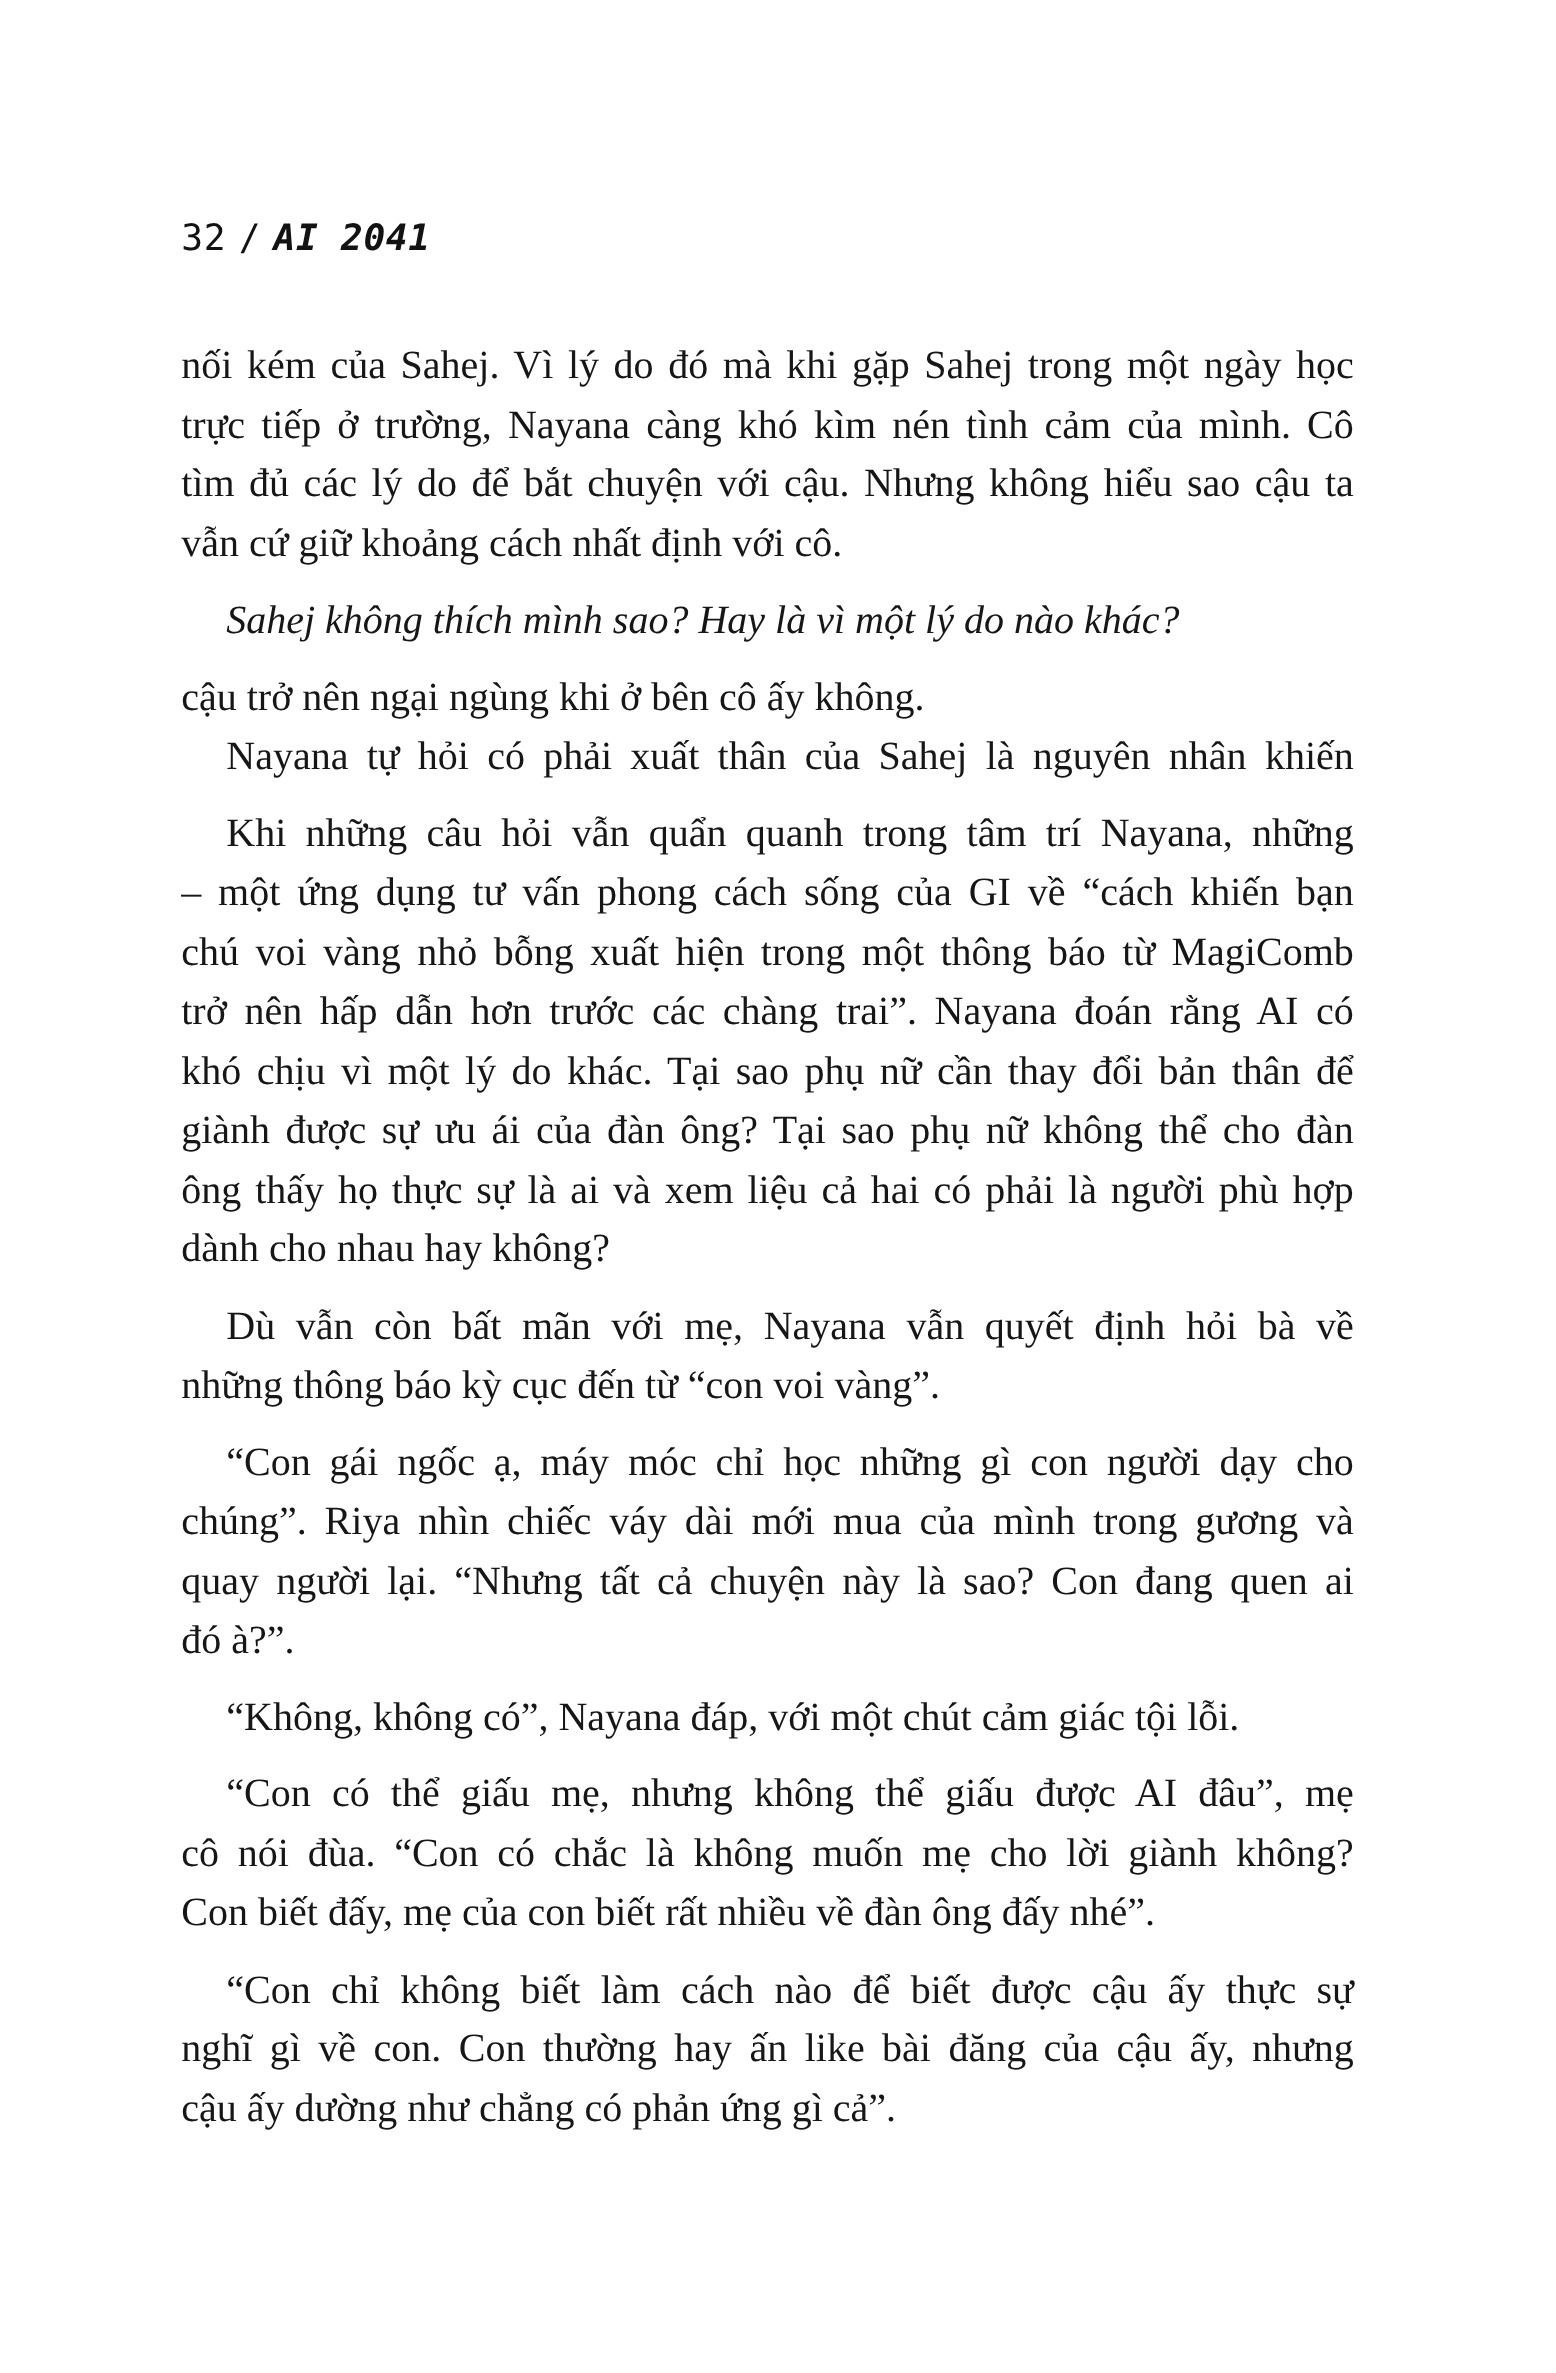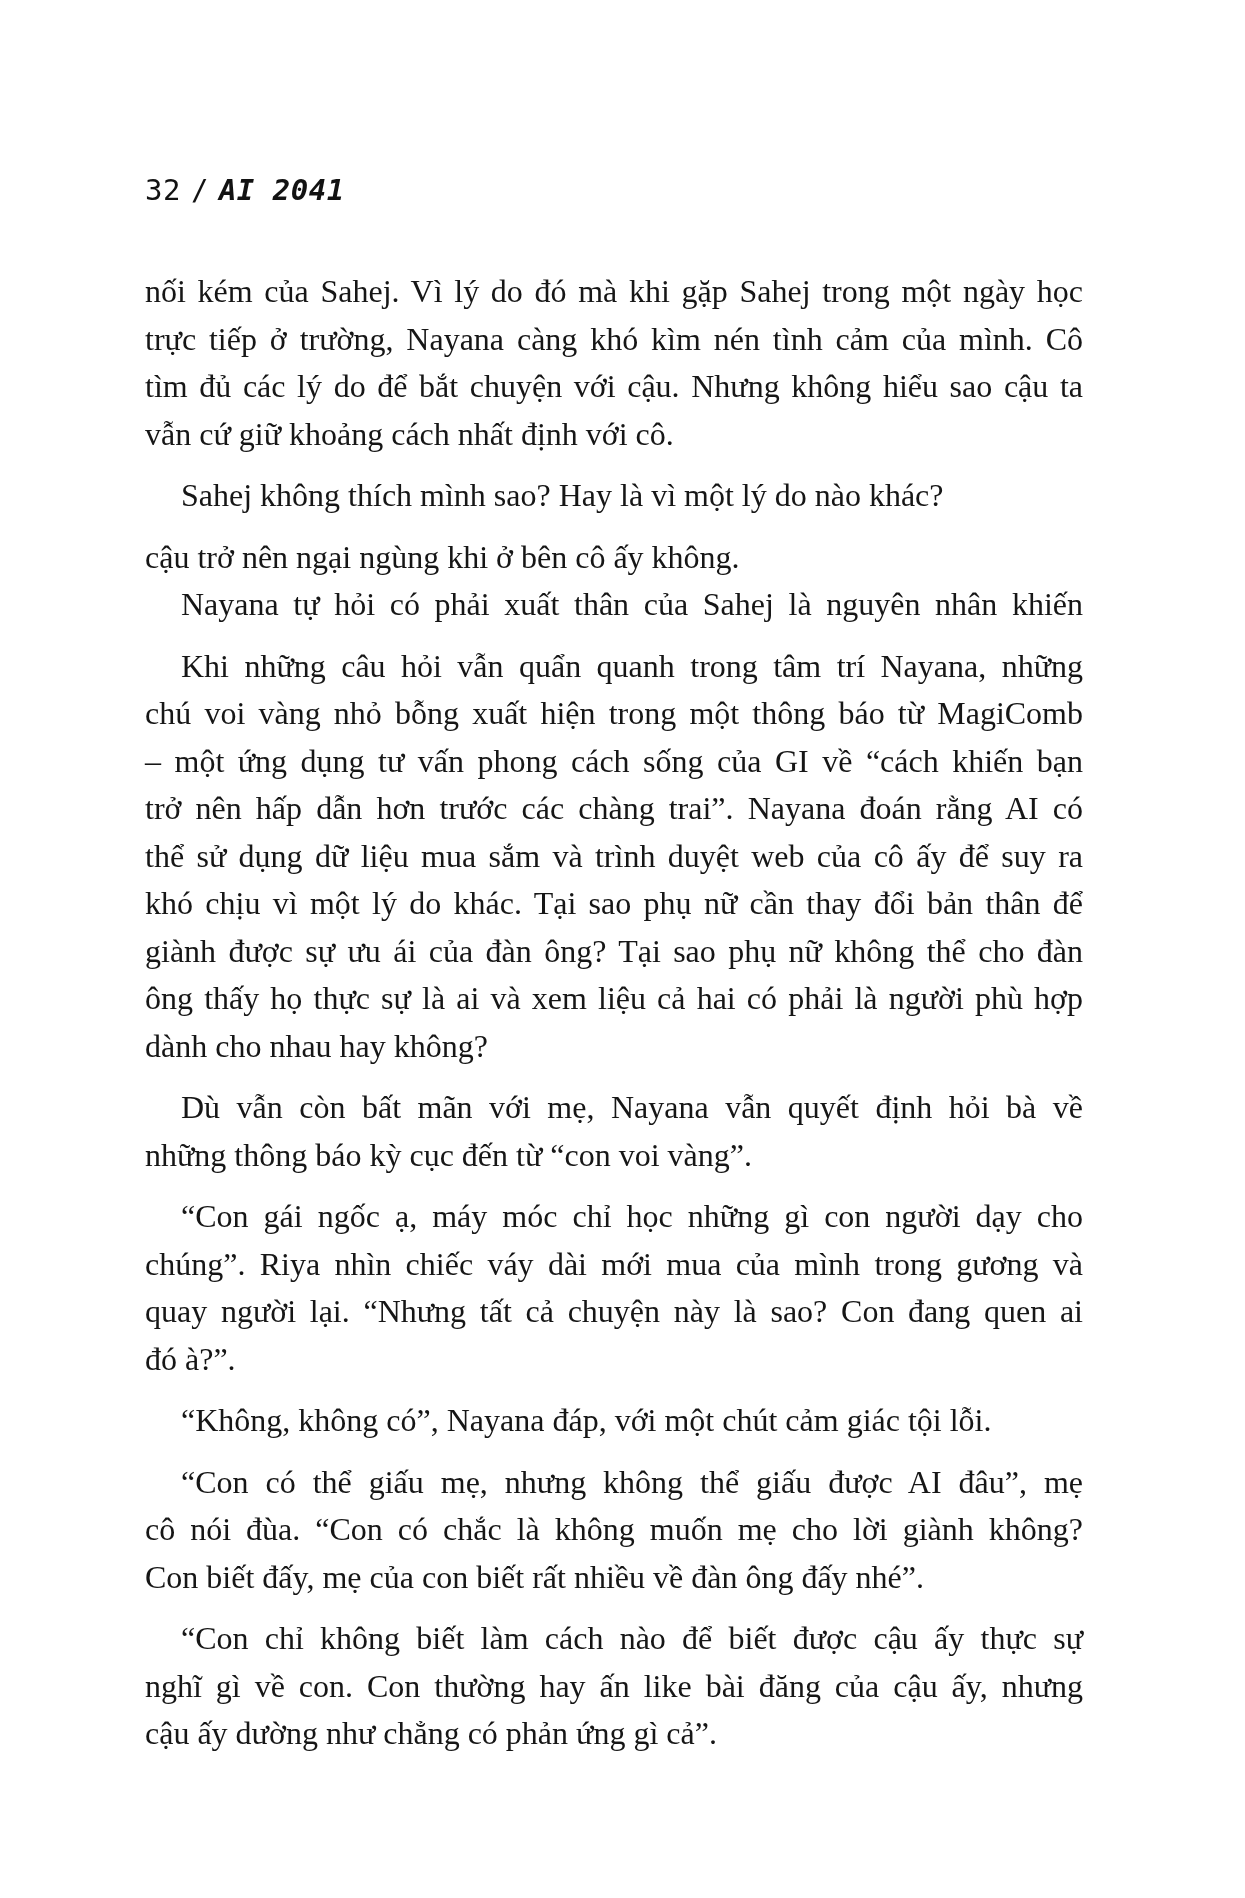--- a/index.html
+++ b/index.html
@@ -45,20 +45,21 @@
     line-height: 47.5px;
   }
   .para {
     margin: 0;
     padding: 0;
   }
   .para + .para {
     margin-top: 14px;
   }
   .para.italic {
+    font-style: italic;
   }
   .line {
     text-align: justify;
     text-align-last: justify;
     white-space: normal;
   }
   .line.last {
     text-align-last: left;
   }
   .line.indent {
@@ -81,24 +82,23 @@
       </div>
       <div class="para italic">
         <div class="line indent last">Sahej không thích mình sao? Hay là vì một lý do nào khác?</div>
       </div>
       <div class="para">
         <div class="line last">cậu trở nên ngại ngùng khi ở bên cô ấy không.</div>
         <div class="line indent">Nayana tự hỏi có phải xuất thân của Sahej là nguyên nhân khiến</div>
       </div>
       <div class="para">
         <div class="line indent">Khi những câu hỏi vẫn quẩn quanh trong tâm trí Nayana, những</div>
+        <div class="line">– một ứng dụng tư vấn phong cách sống của GI về “cách khiến bạn</div>
         <div class="line">chú voi vàng nhỏ bỗng xuất hiện trong một thông báo từ MagiComb</div>
-        <div class="line">– một ứng dụng tư vấn phong cách sống của GI về “cách khiến bạn</div>
         <div class="line">trở nên hấp dẫn hơn trước các chàng trai”. Nayana đoán rằng AI có</div>
-        <div class="line">thể sử dụng dữ liệu mua sắm và trình duyệt web của cô ấy để suy ra</div>
         <div class="line">khó chịu vì một lý do khác. Tại sao phụ nữ cần thay đổi bản thân để</div>
         <div class="line">giành được sự ưu ái của đàn ông? Tại sao phụ nữ không thể cho đàn</div>
         <div class="line">ông thấy họ thực sự là ai và xem liệu cả hai có phải là người phù hợp</div>
         <div class="line last">dành cho nhau hay không?</div>
       </div>
       <div class="para">
         <div class="line indent">Dù vẫn còn bất mãn với mẹ, Nayana vẫn quyết định hỏi bà về</div>
         <div class="line last">những thông báo kỳ cục đến từ “con voi vàng”.</div>
       </div>
       <div class="para">

